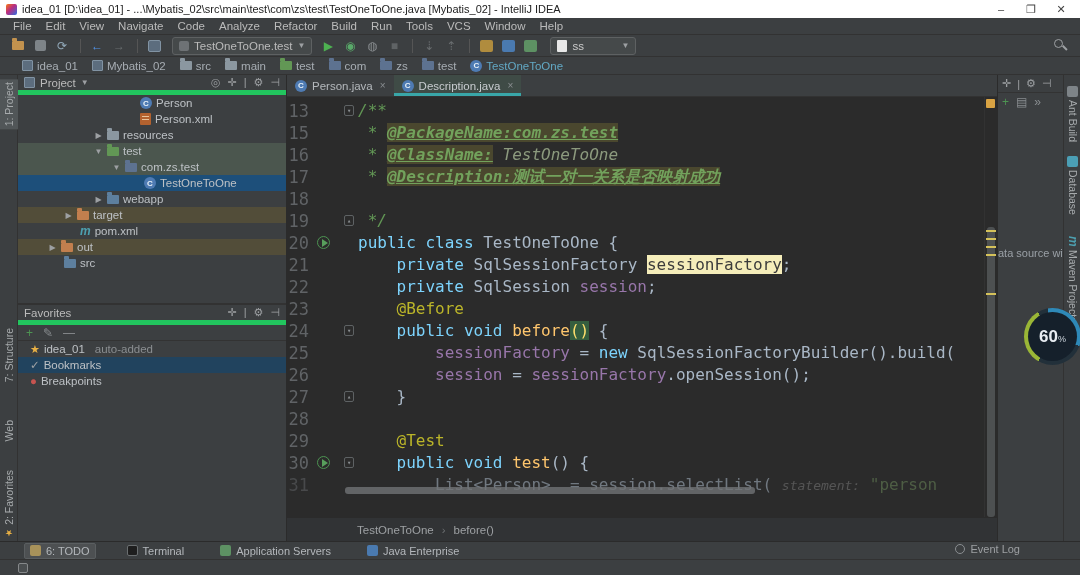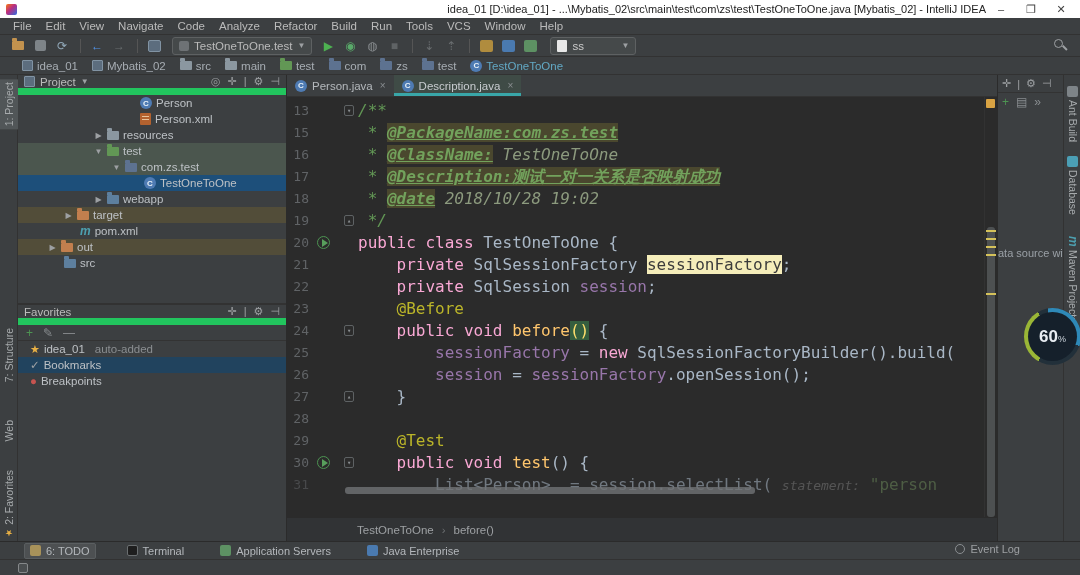--- a/index.html
+++ b/index.html
@@ -7,21 +7,21 @@
   #app {
     position:relative; width:1080px; height:575px; overflow:hidden;
     font-family:"Liberation Sans", sans-serif; background:#3c3f41; color:#bbbbbb;
     font-size:12px;
   }
   
   #titlebar { position:absolute; left:0; top:0; width:1080px; height:18px; background:#ffffff;
     display:flex; align-items:center; padding:0 4px; color:#222; font-size:11px; }
   #app-logo { width:11px; height:11px; margin:0 5px 0 2px; border-radius:2px;
     background:linear-gradient(135deg,#f97a12,#b92d82 45%,#2d6fe1); flex:0 0 auto; }
-  #win-title { flex:1; white-space:nowrap; overflow:hidden;text-align:right; }
+  #win-title { flex:1; white-space:nowrap; overflow:hidden; }
   .winbtn { width:30px; text-align:center; color:#444; font-size:11px; line-height:18px; cursor:default; }
   
   #menubar { position:absolute; left:0; top:18px; width:1080px; height:17px; background:#3c3f41;
     display:flex; align-items:center; padding-left:6px; border-bottom:1px solid #323232; }
   .menu-item { padding:0 7px; font-size:11.5px; color:#bbbbbb; }
   
   #toolbar { position:absolute; left:0; top:35px; width:1080px; height:22px; background:#3c3f41;
     display:flex; align-items:center; padding-left:8px; border-bottom:1px solid #323232; }
   .tb-ico { width:20px; height:16px; display:flex; align-items:center; justify-content:center;
     font-size:12px; margin-right:2px; color:#aeb0b2; }
@@ -54,21 +54,21 @@
   .modico { display:inline-block; width:11px; height:11px; background:#5c6d7e; border:1px solid #8193a3; border-radius:1px; flex:0 0 auto; }
   
   #left-strip { position:absolute; left:0; top:75px; width:18px; height:466px; background:#3c3f41; border-right:1px solid #323232; }
   .vtab-l { position:absolute; left:0; width:18px; writing-mode:vertical-rl; transform:rotate(180deg);
     font-size:10.5px; color:#a7abad; display:flex; align-items:center; gap:3px; padding:3px 2px; white-space:nowrap; }
   .vtab-l.active { background:#515658; }
   .vtab-r { position:absolute; left:0; width:17px; writing-mode:vertical-rl;
     font-size:10.5px; color:#a7abad; display:flex; align-items:center; gap:3px; padding:3px 2px; white-space:nowrap; }
   
   #left-panel { position:absolute; left:18px; top:75px; width:269px; height:466px; background:#3c3f41; border-right:1px solid #2b2b2b; }
-  .panel-head { height:20px; display:flex; align-items:center; padding:0 6px; font-size:11.5px; color:#bbb; border-bottom:7px solid #22c55e; }
+  .panel-head { height:20px; display:flex; align-items:center; padding:0 6px; font-size:11.5px; color:#bbb; border-bottom:5px solid #22c55e; }
   .panel-head .spacer { flex:1; }
   .ph-ico { color:#9da0a3; font-size:11px; margin-left:7px; }
   #proj-tree { position:relative; height:208px; overflow:hidden; }
   .trow { position:relative; height:16px; display:flex; align-items:center; gap:4px; font-size:11.5px; color:#bdc1c5; white-space:nowrap; }
   .trow.sel { background:#1d4f7a; }
   .trow.green { background:#4b564e; }
   .trow.olive { background:#524d39; }
   .arrow { color:#9da0a3; font-size:8px; width:9px; text-align:center; flex:0 0 auto; }
   .suffix { color:#8a8e91; margin-left:6px; }
   #splitter { height:2px; background:#323232; }
@@ -76,28 +76,28 @@
   
   #editor { position:absolute; left:287px; top:75px; width:710px; height:466px; background:#2b2b2b; }
   #tabs { height:22px; background:#3c3f41; display:flex; border-bottom:1px solid #323232; }
   .tab { display:flex; align-items:center; gap:5px; padding:0 8px; font-size:11.5px; color:#b4b8bc; position:relative; }
   .tab.active { background:#3f4b46; color:#c8ccd0; }
   .tab.active::after { content:''; position:absolute; left:0; right:0; bottom:0; height:3px; background:#39a6a8; }
   .tab .x { color:#8a8e91; font-size:10px; margin-left:2px; }
   #code { position:absolute; left:0; top:22px; right:13px; bottom:24px; overflow:hidden;
     font-family:"DejaVu Sans Mono", monospace; font-size:16px; line-height:22px; padding-top:3px; }
   .cl { position:relative; height:22px; white-space:pre; }
-  .cl .ln { position:absolute; left:0; width:22px; text-align:right; color:#606366; font-size:13px; line-height:22px; font-family:"DejaVu Sans Mono", monospace; }
+  .cl .ln { position:absolute; left:0; width:22px; text-align:right; color:#606366; font-size:17px; line-height:22px; font-family:"DejaVu Sans Mono", monospace; }
   .cl .runico { position:absolute; left:30px; top:4px; width:13px; height:13px; border:1.5px solid #4d9452; border-radius:50%; }
   .cl .runico::after { content:''; position:absolute; left:4px; top:2px; border-left:6px solid #58a05c; border-top:4px solid transparent; border-bottom:4px solid transparent; }
   .cl .foldm { position:absolute; left:57px; top:5px; width:10px; height:11px; border:1px solid #5e6264; border-radius:2px;
     color:#8a8e91; font-size:7px; line-height:10px; text-align:center; background:#2b2b2b; }
   .cl .ctext { position:absolute; left:71px; top:0; }
   .cl.dim { opacity:.55; filter:blur(.4px); }
-  .kw { color:#f9a8d4; } .pl { color:#a9b7c6; } .fd { color:#9876aa; }
+  .kw { color:#7dd3fc; } .pl { color:#a9b7c6; } .fd { color:#9876aa; }
   .mt { color:#ffc66d;text-align:center; } .an { color:#bbb529; }
   .dc { color:#629755; font-style:italic; }
   .dt { color:#72a25c; font-style:italic; font-weight:bold; text-decoration:underline; }
   .dh { color:#72a25c; font-style:italic; font-weight:bold; text-decoration:underline; background:#4a472e; }
   .dv { color:#8c9a7e; font-style:italic; }
   .oc { background:#f5edba; color:#3b3b3b; }
   .bh { background:#355e3f; color:#ffdf6d; }
   .hint { color:#787878; font-style:italic; font-size:13px; }
   .str { color:#6a8759; }
   #vstripe { position:absolute; right:0; top:22px; bottom:24px; width:13px; background:#2b2b2b; border-left:1px solid #323232; }
@@ -364,21 +364,21 @@
           <span class="cico">C</span>
           <span>Description.java</span>
           <span class="x">×</span>
         </div>
       </div>
     <div id="code">
         <div class="cl"><span class="ln">13</span><span class="foldm">▾</span><span class="ctext"><span class="dc">/**</span></span></div>
         <div class="cl"><span class="ln">15</span><span class="ctext"><span class="dc"> * </span><span class="dh">@PackageName:com.zs.test</span></span></div>
         <div class="cl"><span class="ln">16</span><span class="ctext"><span class="dc"> * </span><span class="dh">@ClassName:</span><span class="dv"> TestOneToOne</span></span></div>
         <div class="cl"><span class="ln">17</span><span class="ctext"><span class="dc"> * </span><span class="dh">@Description:测试一对一关系是否映射成功</span></span></div>
-        <div class="cl"><span class="ln">18</span><span class="ctext"><span class="dc"> * </span><span class="dh">@date</span><span class="dv"> 2018/10/28 19:02</span></span></div>
+        <div class="cl"><span class="ln">18</span></div>
         <div class="cl"><span class="ln">19</span><span class="foldm">▴</span><span class="ctext"><span class="dc"> */</span></span></div>
         <div class="cl"><span class="ln">20</span><span class="runico"></span><span class="ctext"><span class="kw">public class </span><span class="pl">TestOneToOne {</span></span></div>
         <div class="cl"><span class="ln">21</span><span class="ctext"><span class="pl">    </span><span class="kw">private </span><span class="pl">SqlSessionFactory </span><span class="oc">sessionFactory</span><span class="pl">;</span></span></div>
         <div class="cl"><span class="ln">22</span><span class="ctext"><span class="pl">    </span><span class="kw">private </span><span class="pl">SqlSession </span><span class="fd">session</span><span class="pl">;</span></span></div>
         <div class="cl"><span class="ln">23</span><span class="ctext"><span class="pl">    </span><span class="an">@Before</span></span></div>
         <div class="cl"><span class="ln">24</span><span class="foldm">▾</span><span class="ctext"><span class="pl">    </span><span class="kw">public void </span><span class="mt">before</span><span class="bh">()</span><span class="pl"> {</span></span></div>
         <div class="cl"><span class="ln">25</span><span class="ctext"><span class="pl">        </span><span class="fd">sessionFactory</span><span class="pl"> = </span><span class="kw">new </span><span class="pl">SqlSessionFactoryBuilder().build(</span></span></div>
         <div class="cl"><span class="ln">26</span><span class="ctext"><span class="pl">        </span><span class="fd">session</span><span class="pl"> = </span><span class="fd">sessionFactory</span><span class="pl">.openSession();</span></span></div>
         <div class="cl"><span class="ln">27</span><span class="foldm">▴</span><span class="ctext"><span class="pl">    }</span></span></div>
         <div class="cl"><span class="ln">28</span><span class="ctext"></span></div>

